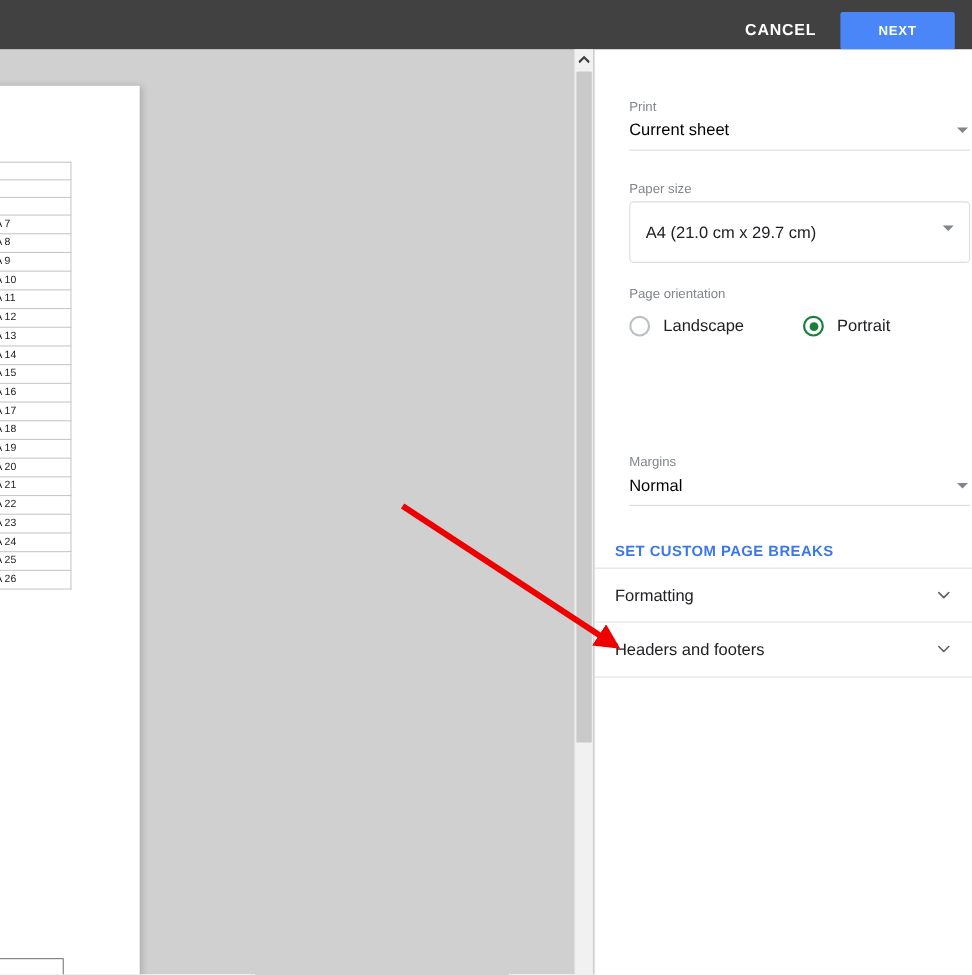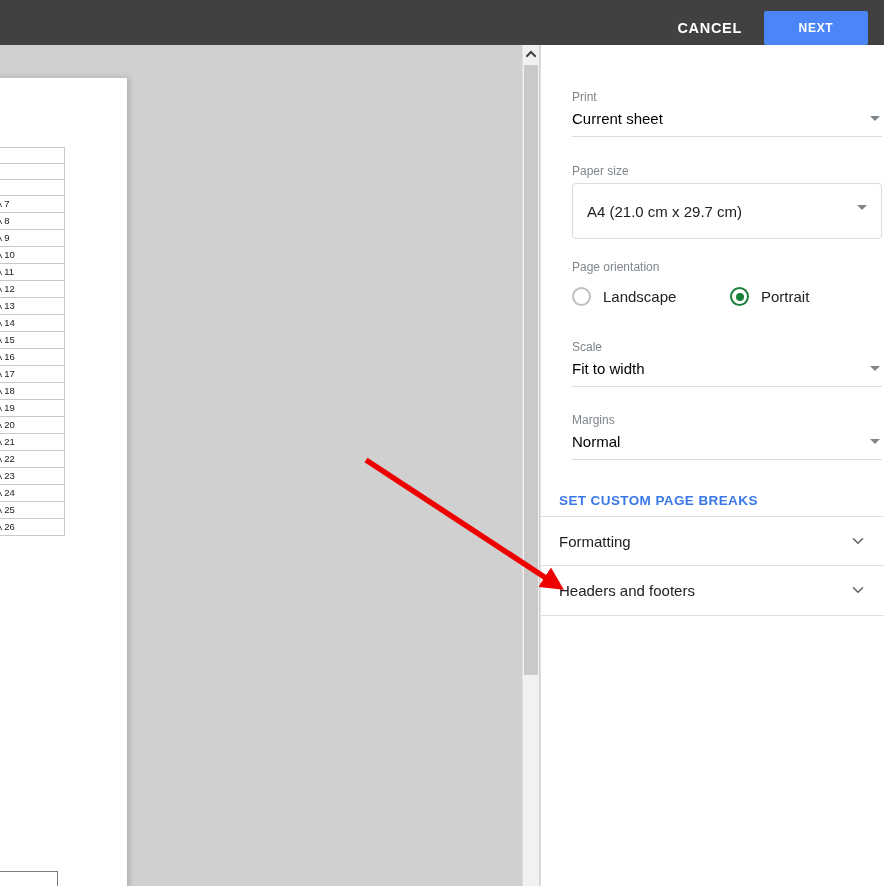--- a/index.html
+++ b/index.html
@@ -408,27 +408,20 @@
           <span class="radio-circle"></span>
           <span class="radio-label">Landscape</span>
         </div>
         <div class="radio-option">
           <span class="radio-circle checked"></span>
           <span class="radio-label">Portrait</span>
         </div>
       </div>
     </div>
 
-    <div class="field-group" style="top:294px;">
-      <div class="field-label">Scale</div>
-      <div class="underline-select">
-        <div class="value">Fit to width</div>
-        <span class="caret"></span>
-      </div>
-    </div>
 
     <div class="field-group" style="top:367px;">
       <div class="field-label">Margins</div>
       <div class="underline-select">
         <div class="value">Normal</div>
         <span class="caret"></span>
       </div>
     </div>
 
     <div class="link-action" style="top:448px;">SET CUSTOM PAGE BREAKS</div>

